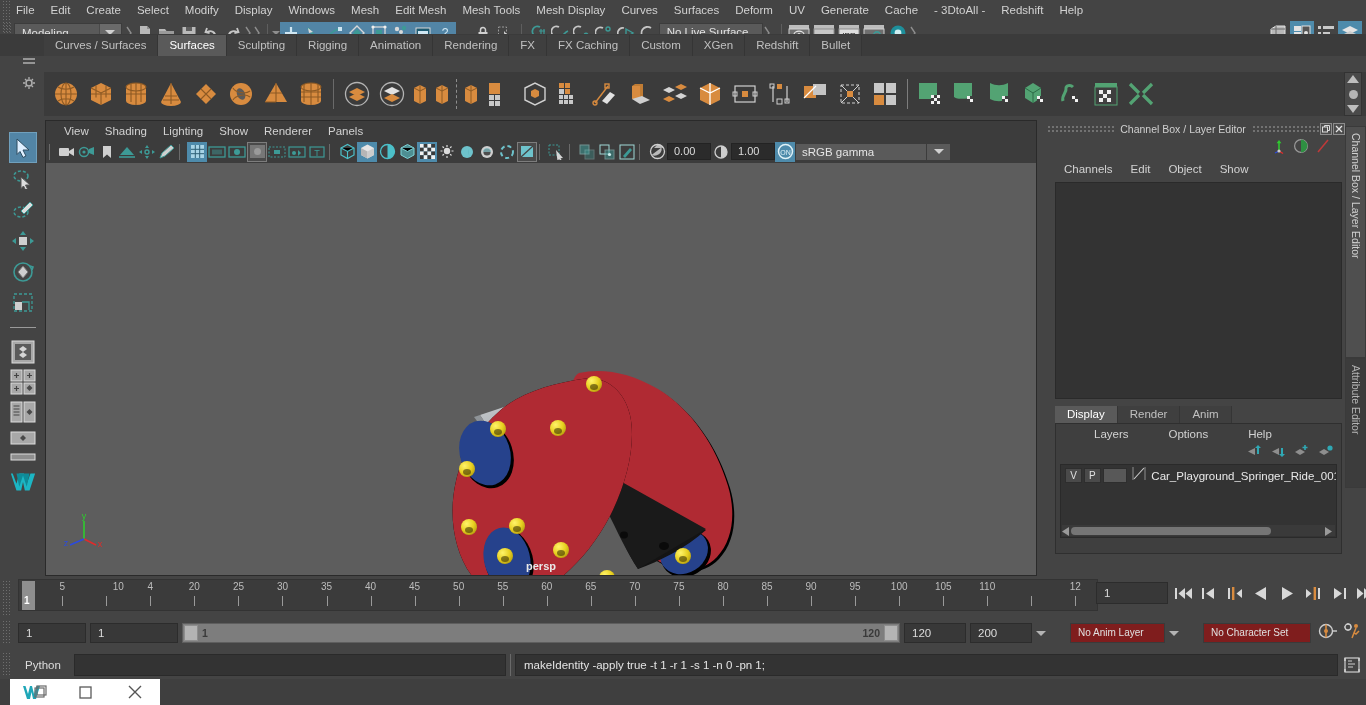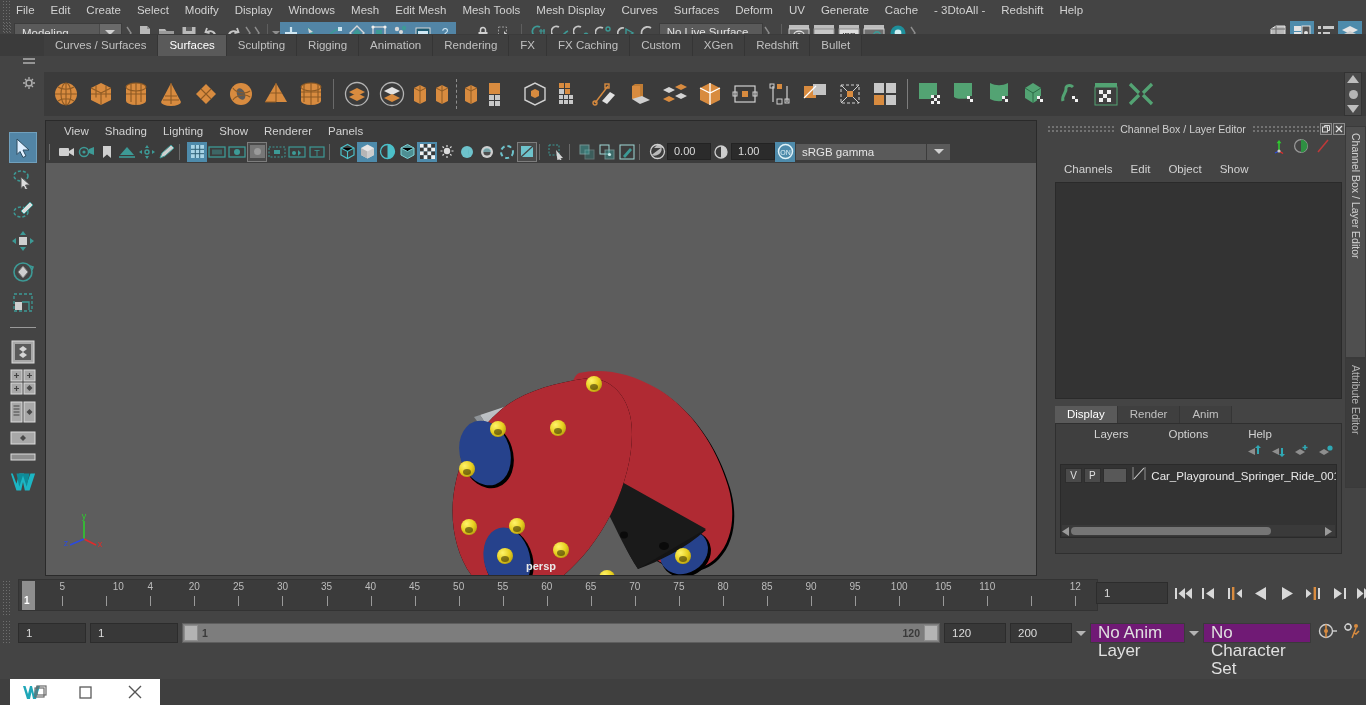--- a/index.html
+++ b/index.html
@@ -207,22 +207,22 @@
     height: 20px; background: #383838; border: 1px solid #2c2c2c; color: #dcdcdc;
     font-size: 11.5px; padding: 0 7px; line-height: 18px; flex: none;
   }
   .rs-bar {
     height: 20px; background: #7d7d7d; border: 1px solid #5e5e5e; display: flex;
     align-items: center; justify-content: space-between; padding: 0 1px; flex: 1; min-width: 0;
   }
   .rs-handle { width: 14px; height: 16px; background: #b4b4b4; border: 1px solid #8e8e8e; flex: none; }
   .rs-bartxt { font-size: 10.5px; color: #3a3a3a; font-weight: bold; }
   .drop-field {
-    height: 20px; background: #701a75; border: 1px solid #3a3a3a; color: #e0e0e0;
-    font-size: 17px; padding: 0 7px; line-height: 18px; flex: none;
+    height: 20px; background: #7f1d1d; border: 1px solid #3a3a3a; color: #e0e0e0;
+    font-size: 10px; padding: 0 7px; line-height: 18px; flex: none; margin-left: 20px;
   }
 
   
   .cmdline { position: absolute; left: 0; top: 650px; width: 1366px; height: 29px; background: #444; display: flex; align-items: center; }
   .cl-grip { width: 10px; height: 25px; margin-left: 2px; flex: none;
     background-image: radial-gradient(#6e6e6e 40%, transparent 41%); background-size: 3px 3px; }
   .cl-lbl { font-size: 11.5px; color: #dcdcdc; width: 62px; text-align: center; flex: none; }
   .cl-input { height: 22px; background: #333333; border: 1px solid #2a2a2a; flex: none; }
   .cl-out {
     height: 22px; background: #333333; border: 1px solid #2a2a2a; flex: 1;
@@ -1567,20 +1567,34 @@
             <circle cx="6" cy="5" r="3" fill="none" stroke="#cfcfcf" stroke-width="1.3"></circle>
             <path d="M6 1v1.5M6 7.5V9M2 5h1.5M8.5 5H10" stroke="#cfcfcf" stroke-width="1.1"></path>
             <circle cx="14" cy="4" r="2" fill="#d88b3f"></circle>
             <path d="M14 6l-2 5 2 1 3-3" fill="none" stroke="#d88b3f" stroke-width="1.5"></path>
             <path d="M12 11l-2 5" stroke="#d88b3f" stroke-width="1.5"></path>
           </svg>
       </span>
     </div>
   </div>
 
+  <div class="cmdline">
+    <div class="cl-grip"></div>
+    <div class="cl-lbl">Python</div>
+    <div class="cl-input" style="width:432px" placeholder=""></div>
+    <div style="width:1px;height:22px;background:#6a6a6a;margin:0 4px"></div>
+    <div class="cl-out">makeIdentity -apply true -t 1 -r 1 -s 1 -n 0 -pn 1;</div>
+    <div class="cl-iconbtn">
+      <svg width="16" height="16" viewBox="0 0 16 16">
+          <rect x="1" y="1" width="14" height="14" fill="none" stroke="#cfcfcf" stroke-width="1.2"></rect>
+          <path d="M4 4h4M4 7h7M4 10h5" stroke="#cfcfcf" stroke-width="1.1"></path>
+          <path d="M1 1v3M15 1v3M1 12v3M15 12v3" stroke="#cfcfcf" stroke-width="1.6"></path>
+        </svg>
+    </div>
+  </div>
 
   <div class="statusbar-bg"></div>
   <div class="taskbar">
     <div class="tb-item">
       <svg width="26" height="20" viewBox="0 0 26 20">
           <path d="M1 4l4 13h3l1.5-7 1.5 7h3l4-13h-3.5l-2.5 8-2-8H8l-2 8-2.5-8z" fill="#1fa7b8"></path>
           <rect x="13" y="6" width="9" height="9" fill="none" stroke="#6a6a6a" stroke-width="1.2"></rect>
           <rect x="15" y="4" width="9" height="9" fill="none" stroke="#6a6a6a" stroke-width="1.2"></rect>
         </svg>
     </div>

